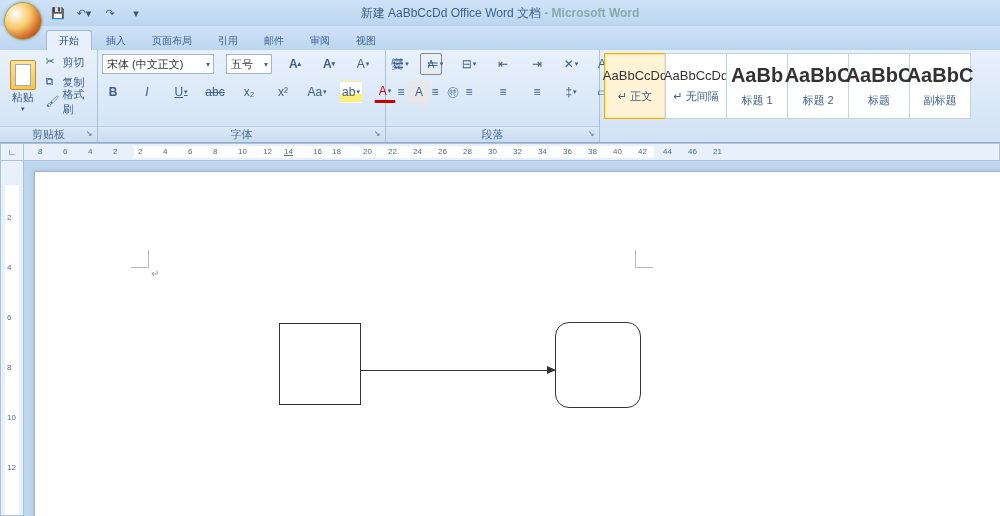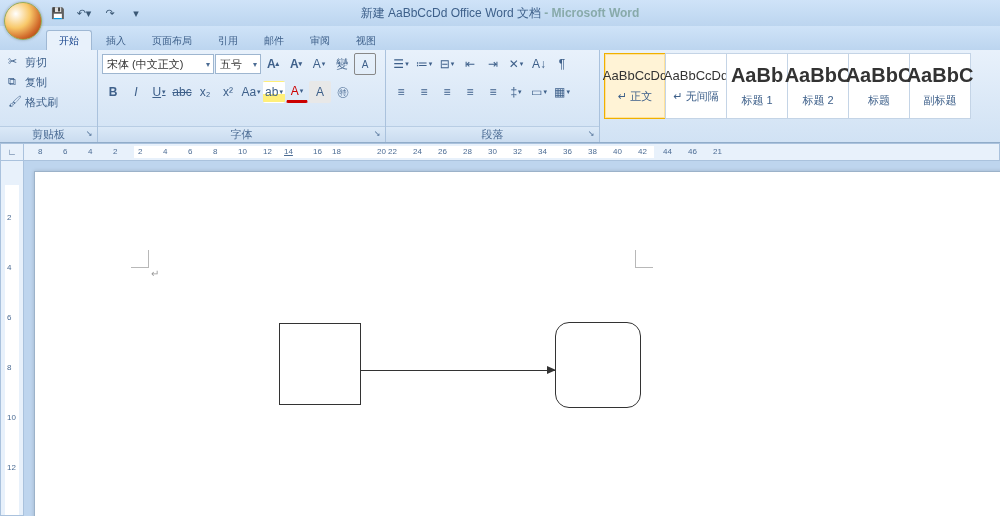--- a/index.html
+++ b/index.html
@@ -21,21 +21,21 @@
 
 .ribbon { height:93px; background:linear-gradient(#e8f1fb,#d1e2f4); border-bottom:1px solid #90acc9; display:flex; }
 .group { border-right:1px solid #aac2dd; display:flex; flex-direction:column; height:100%; }
 .group-body { flex:1; display:flex; align-items:flex-start; padding:3px 4px; }
 .group-label { height:16px; font-size:11px; color:#4c6c94; text-align:center; background:linear-gradient(#dbe9f7,#cadcf0); border-top:1px solid #b8cde4; position:relative; }
 .group-label .launcher { position:absolute; right:3px; top:2px; width:10px; height:10px; font-size:8px; color:#4c6c94; }
 
 .rbtn { display:flex; flex-direction:column; align-items:center; justify-content:center; border:1px solid transparent; border-radius:3px; padding:2px 4px; font-size:11px; color:#3e608a; cursor:pointer; }
 .srbtn { width:22px; height:22px; display:flex; align-items:center; justify-content:center; font-size:12px; color:#3e608a; border:1px solid transparent; border-radius:2px; cursor:pointer; }
 .srbtn.dd::after { content:"▾"; font-size:7px; margin-left:1px; color:#3e608a; }
-.toolrow { display:flex; align-items:center; gap:1px; margin-bottom:2px; }
+.toolrow { display:flex; align-items:center; gap:12px; margin-bottom:2px; }
 .sel { height:20px; border:1px solid #9eb6d0; background:#fff; font-size:11px; padding:0 14px 0 4px; position:relative; display:flex; align-items:center; color:#333; }
 .sel::after { content:"▾"; position:absolute; right:3px; font-size:8px; color:#4c6c94; }
 
 
 .g-clip .paste { width:40px; height:66px; }
 .g-clip .paste .ic { width:26px; height:30px; background:linear-gradient(#fbe39c,#f6c64e); border:1px solid #c39024; border-radius:2px; position:relative; }
 .g-clip .paste .ic::before { content:""; position:absolute; left:4px; top:3px; width:14px; height:20px; background:#fff; border:1px solid #9ab; }
 .g-clip .side { display:flex; flex-direction:column; gap:2px; margin-left:2px; }
 .g-clip .side .mini { display:flex; align-items:center; gap:3px; font-size:11px; color:#3e608a; height:18px; padding:0 2px; cursor:pointer; }
 .mini-ic { width:14px; height:14px; display:inline-block; }
@@ -92,20 +92,25 @@
     <div class="tab">引用</div>
     <div class="tab">邮件</div>
     <div class="tab">审阅</div>
     <div class="tab">视图</div>
   </div>
 
 <div class="ribbon">
 
   <div class="group g-clip" style="width:98px">
     <div class="group-body">
+      <div class="rbtn paste">
+        <span class="ic"></span>
+        <span>粘贴</span>
+        <span style="font-size:7px">▾</span>
+      </div>
       <div class="side">
         <div class="mini">
             <span class="mini-ic">✂</span>
             <span>剪切</span>
           </div>
         <div class="mini">
             <span class="mini-ic">⧉</span>
             <span>复制</span>
           </div>
         <div class="mini">
@@ -230,21 +235,21 @@
         <span class="num" style="left: 89px;">2</span>
         <span class="num" style="left: 114px;">2</span>
         <span class="num" style="left: 139px;">4</span>
         <span class="num" style="left: 164px;">6</span>
         <span class="num" style="left: 189px;">8</span>
         <span class="num" style="left: 214px;">10</span>
         <span class="num" style="left: 239px;">12</span>
         <span class="num" style="left: 260px; text-decoration: underline;">14</span>
         <span class="num" style="left: 289px;">16</span>
         <span class="num" style="left: 308px;">18</span>
-        <span class="num" style="left: 353px;">20</span>
+        <span class="num" style="left: 339px;">20</span>
         <span class="num" style="left: 364px;">22</span>
         <span class="num" style="left: 389px;">24</span>
         <span class="num" style="left: 414px;">26</span>
         <span class="num" style="left: 439px;">28</span>
         <span class="num" style="left: 464px;">30</span>
         <span class="num" style="left: 489px;">32</span>
         <span class="num" style="left: 514px;">34</span>
         <span class="num" style="left: 539px;">36</span>
         <span class="num" style="left: 564px;">38</span>
         <span class="num" style="left: 589px;">40</span>

